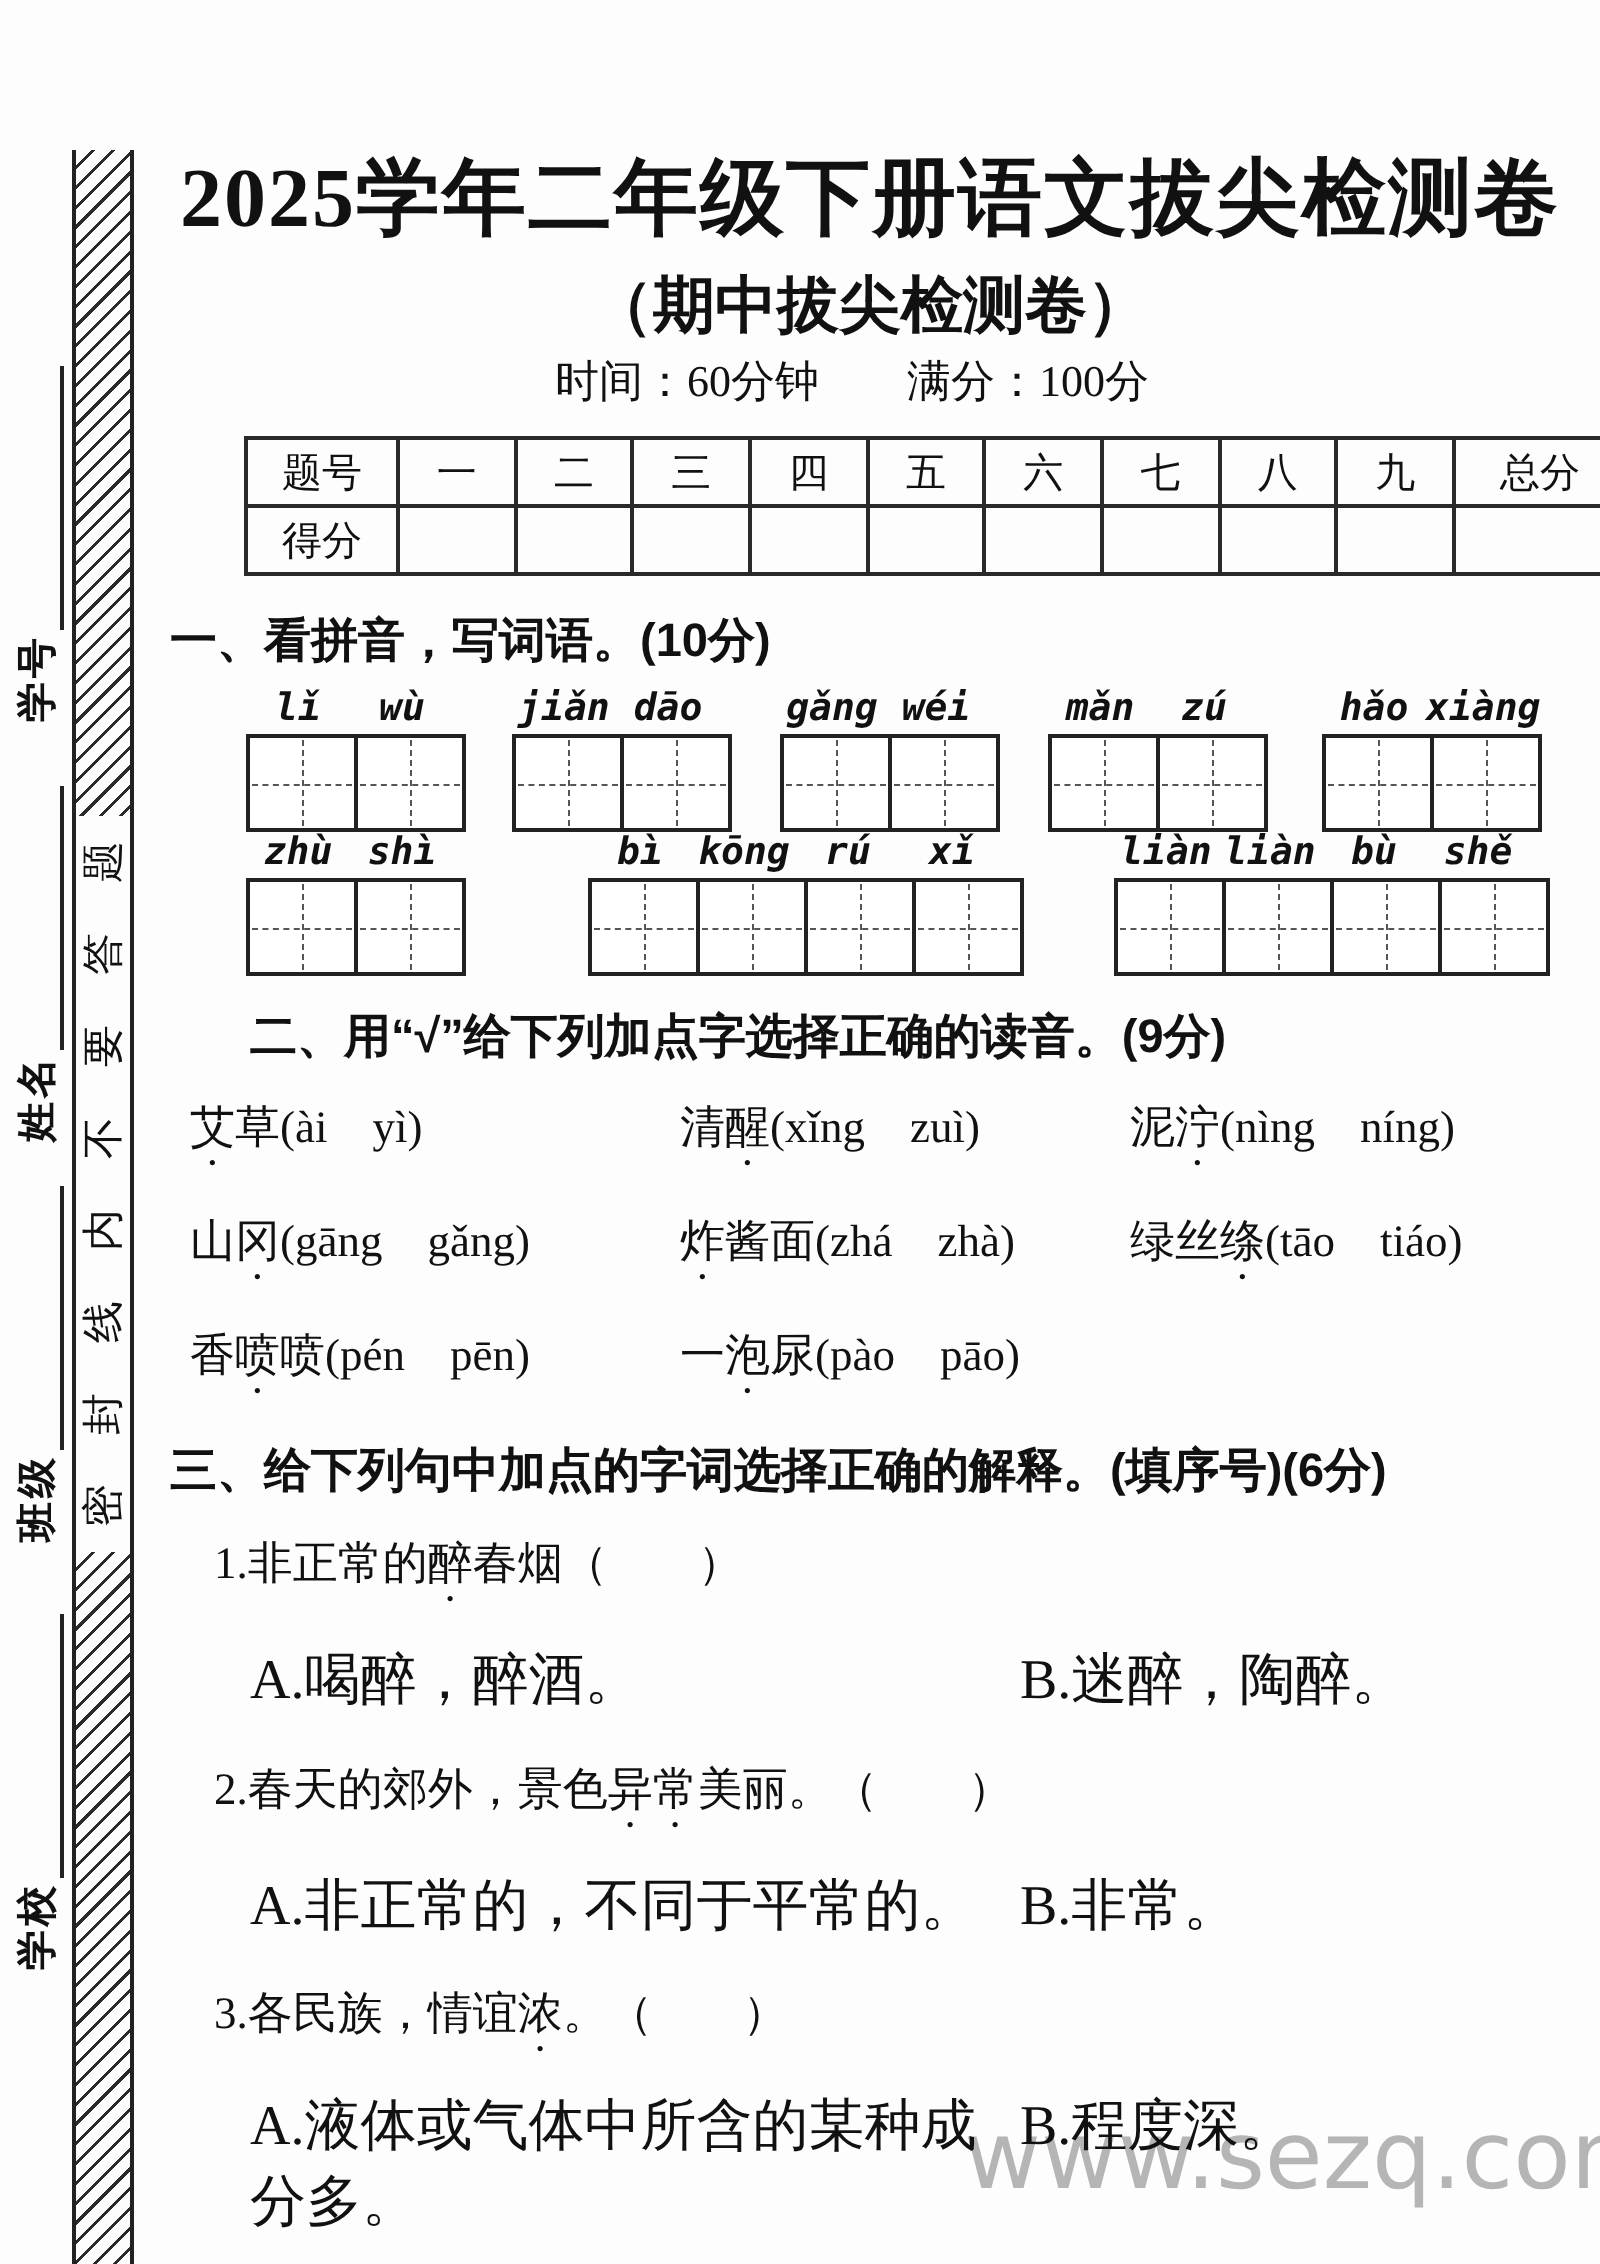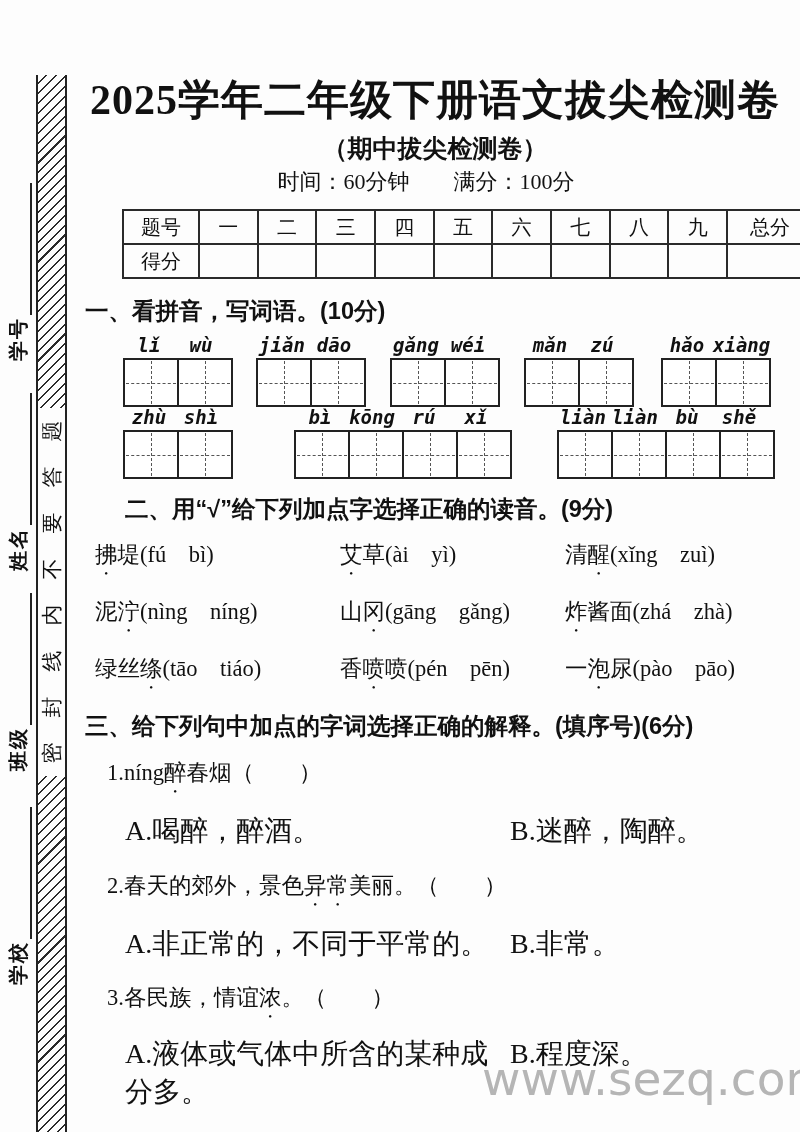--- a/index.html
+++ b/index.html
@@ -27,21 +27,21 @@
   }
   #hatch-top{height:333px;flex:0 0 auto;}
   #hatch-bottom{flex:1 1 auto;}
   .sealchar{
     height:46px;flex:0 0 auto;display:flex;align-items:center;justify-content:center;
     font-size:21px;transform:rotate(-90deg);
   }
   
   #main{position:absolute;left:85px;top:0;width:700px;z-index:2;}
   #page-title{margin-top:76px;text-align:center;font-size:42px;font-weight:900;letter-spacing:1px;line-height:1.15;}
-  #page-subtitle{margin-top:8px;text-align:center;font-size:25px;font-weight:800;}
+  #page-subtitle{margin-top:8px;text-align:center;font-size:31px;font-weight:800;}
   #meta-line{margin-top:2px;text-align:center;padding-right:18px;font-size:22px;}
   
   #score-table{margin-top:12px;width:692px;border-collapse:collapse;table-layout:fixed;font-size:20px;margin-left:37px;}
   #score-table td{border:2px solid #2a2a2a;text-align:center;padding:0;height:32px;}
   #score-table td.first{width:74px;}
   #score-table td.last{width:84px;}
   
   .sec-heading{font-size:23.5px;font-weight:800;font-family:"Liberation Sans","DejaVu Sans",sans-serif;}
   #sec1-heading{margin-top:16px;}
   
@@ -241,34 +241,33 @@
             <div class="wcell"></div>
             <div class="wcell"></div>
             <div class="wcell"></div>
             <div class="wcell"></div>
           </div>
       </div>
     </div>
 
     <div id="sec2-heading" class="sec-heading">二、用“√”给下列加点字选择正确的读音。(9分)</div>
     <div id="sec2-grid">
-      <div class="s2item"><span></span><span class="dotted">拂</span><span>堤(fú　bì)</span></div>
       <div class="s2item"><span></span><span class="dotted">艾</span><span>草(ài　yì)</span></div>
       <div class="s2item"><span>清</span><span class="dotted">醒</span><span>(xǐng　zuì)</span></div>
       <div class="s2item"><span>泥</span><span class="dotted">泞</span><span>(nìng　níng)</span></div>
       <div class="s2item"><span>山</span><span class="dotted">冈</span><span>(gāng　gǎng)</span></div>
       <div class="s2item"><span></span><span class="dotted">炸</span><span>酱面(zhá　zhà)</span></div>
       <div class="s2item"><span>绿丝</span><span class="dotted">绦</span><span>(tāo　tiáo)</span></div>
       <div class="s2item"><span>香</span><span class="dotted">喷</span><span>喷(pén　pēn)</span></div>
       <div class="s2item"><span>一</span><span class="dotted">泡</span><span>尿(pào　pāo)</span></div>
     </div>
 
     <div id="sec3-heading" class="sec-heading">三、给下列句中加点的字词选择正确的解释。(填序号)(6分)</div>
 
-    <div class="q-line"><span>1.</span><span>níng</span><span class="dotted">醉</span><span>春烟（　　）</span></div>
+    <div class="q-line"><span>1.</span><span>非正常的</span><span class="dotted">醉</span><span>春烟（　　）</span></div>
     <div class="opt-row">
       <span>A.喝醉，醉酒。</span>
       <span>B.迷醉，陶醉。</span>
     </div>
 
     <div class="q-line" style="margin-top:20px;"><span>2.</span><span>春天的郊外，景色</span><span class="dotted">异常</span><span>美丽。（　　）</span></div>
     <div class="opt-row">
       <span>A.非正常的，不同于平常的。</span>
       <span>B.非常。</span>
     </div>

